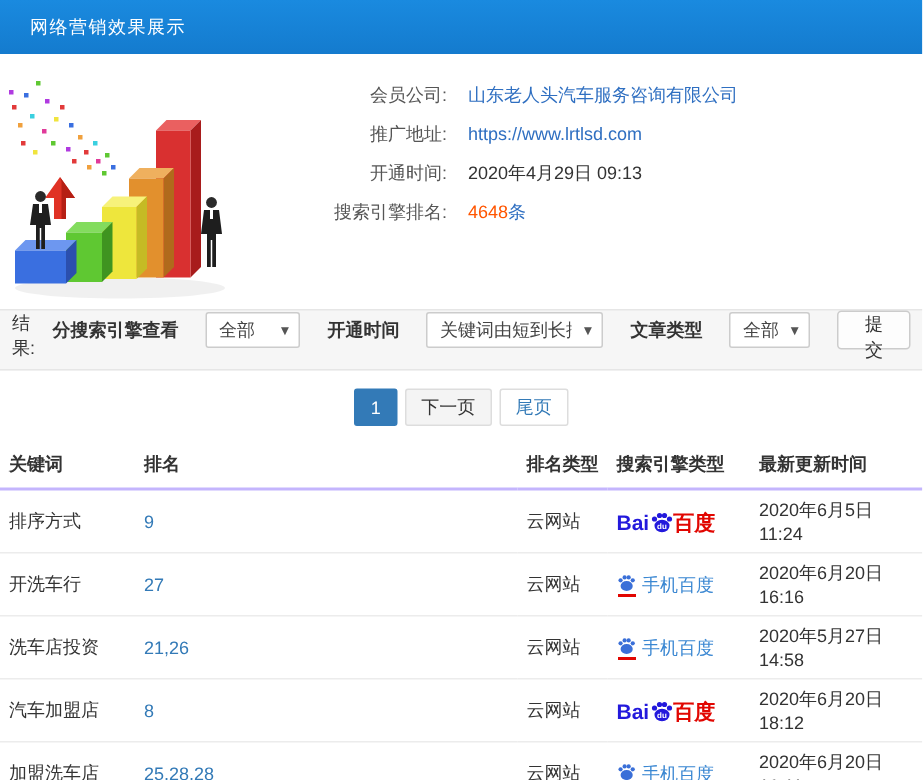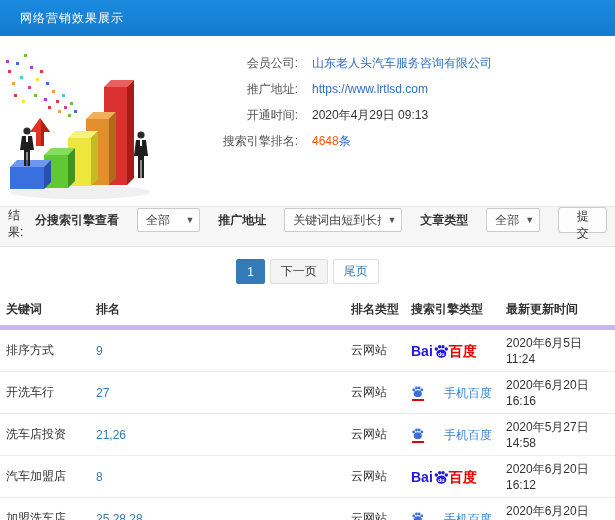--- a/index.html
+++ b/index.html
@@ -37,30 +37,30 @@
 
   
   .pager { display:flex; justify-content:center; gap:5px; margin:12px 0 10px; }
   .page-btn { min-width:26px; height:25px; display:flex; align-items:center; justify-content:center; padding:0 10px; border:1px solid #ddd; border-radius:2px; background:#fff; cursor:pointer; }
   .page-btn.active { background:#337ab7; border-color:#337ab7; color:#fff; }
   .page-btn.next { color:#333; background:#f4f4f4; }
   .page-btn.last { color:#337ab7; }
 
   
   table.kw { width:100%; border-collapse:collapse; margin-top:2px; }
-  table.kw th { text-align:left; font-weight:bold; color:#333; padding:7px 4px 7px 6px; border-bottom:5px solid #c4b5fd; }
+  table.kw th { text-align:left; font-weight:bold; color:#333; padding:7px 4px 7px 6px; border-bottom:2px solid #c4b5fd; }
   table.kw td { padding:5px 4px 5px 6px; border-bottom:1px solid #ececec; vertical-align:middle; }
   .col-kw { width:90px; } .col-rank { width:255px; } .col-rt { width:60px; } .col-eng { width:95px; } .col-upd { width:115px; }
   td.rank { color:#337ab7; cursor:pointer; }
 
   
   .bd-logo { display:inline-flex; align-items:center; line-height:1; }
   .bd-bai { color:#2319dc; font-weight:bold; font-size:14px; font-style:normal; }
   .bd-cn { color:#e10601; font-weight:bold; font-size:14px; }
-  .mb-logo { display:inline-flex; align-items:center; gap:20px; line-height:1;text-align:right; }
+  .mb-logo { display:inline-flex; align-items:center; gap:4px; line-height:1;text-align:right; }
   .mb-label { color:#3a87d2; font-size:12px; }
   .paw-wrap { display:inline-flex; flex-direction:column; align-items:center; }
   .mb-underline { width:12px; height:2px; background:#e10601; margin-top:1px; }
 </style>
 </head>
 <body>
 
 <div class="page">
 
   <div class="topbar">
@@ -167,21 +167,21 @@
   </div>
 
   <div class="filter-band">
     <span class="filter-section-label">结果:</span>
     <div class="filter-controls">
       <span class="filter-label">分搜索引擎查看</span>
       <div class="select sel-engine">
         <span class="sel-text">全部</span>
         <span class="caret">▼</span>
       </div>
-      <span class="filter-label">推广地址</span>
+      <span class="filter-label">开通时间</span>
       <div class="select sel-sort">
         <span class="sel-text">关键词由短到长排序</span>
         <span class="caret">▼</span>
       </div>
       <span class="filter-label">文章类型</span>
       <div class="select sel-type">
         <span class="sel-text">全部</span>
         <span class="caret">▼</span>
       </div>
       <button class="submit-btn">提交</button>
@@ -270,21 +270,21 @@
               <svg width="16" height="16" viewBox="0 0 24 24">
                 <circle cx="5" cy="9" r="2.6" fill="#2319dc"></circle>
                 <circle cx="10" cy="5.5" r="2.6" fill="#2319dc"></circle>
                 <circle cx="15" cy="5.5" r="2.6" fill="#2319dc"></circle>
                 <circle cx="20" cy="9" r="2.6" fill="#2319dc"></circle>
                 <ellipse cx="12.5" cy="16" rx="7.5" ry="6.2" fill="#2319dc"></ellipse>
                 <text x="12.5" y="19" font-size="8" fill="#fff" text-anchor="middle" font-family="Liberation Sans,sans-serif" font-weight="bold">du</text>
               </svg>
               <span class="bd-cn">百度</span>
             </span></td>
-          <td class="col-upd">2020年6月20日 16:12</td>
+          <td class="col-upd">2020年6月20日 18:12</td>
         </tr>
         <tr>
           <td class="col-kw">加盟洗车店</td>
           <td class="col-rank rank">25,28,28</td>
           <td class="col-rt">云网站</td>
           <td class="col-eng"><span class="mb-logo">
               <span class="paw-wrap">
                 <svg width="13" height="13" viewBox="0 0 24 24">
                   <circle cx="5" cy="9" r="2.6" fill="#3a6fd8"></circle>
                   <circle cx="10" cy="5.5" r="2.6" fill="#3a6fd8"></circle>

